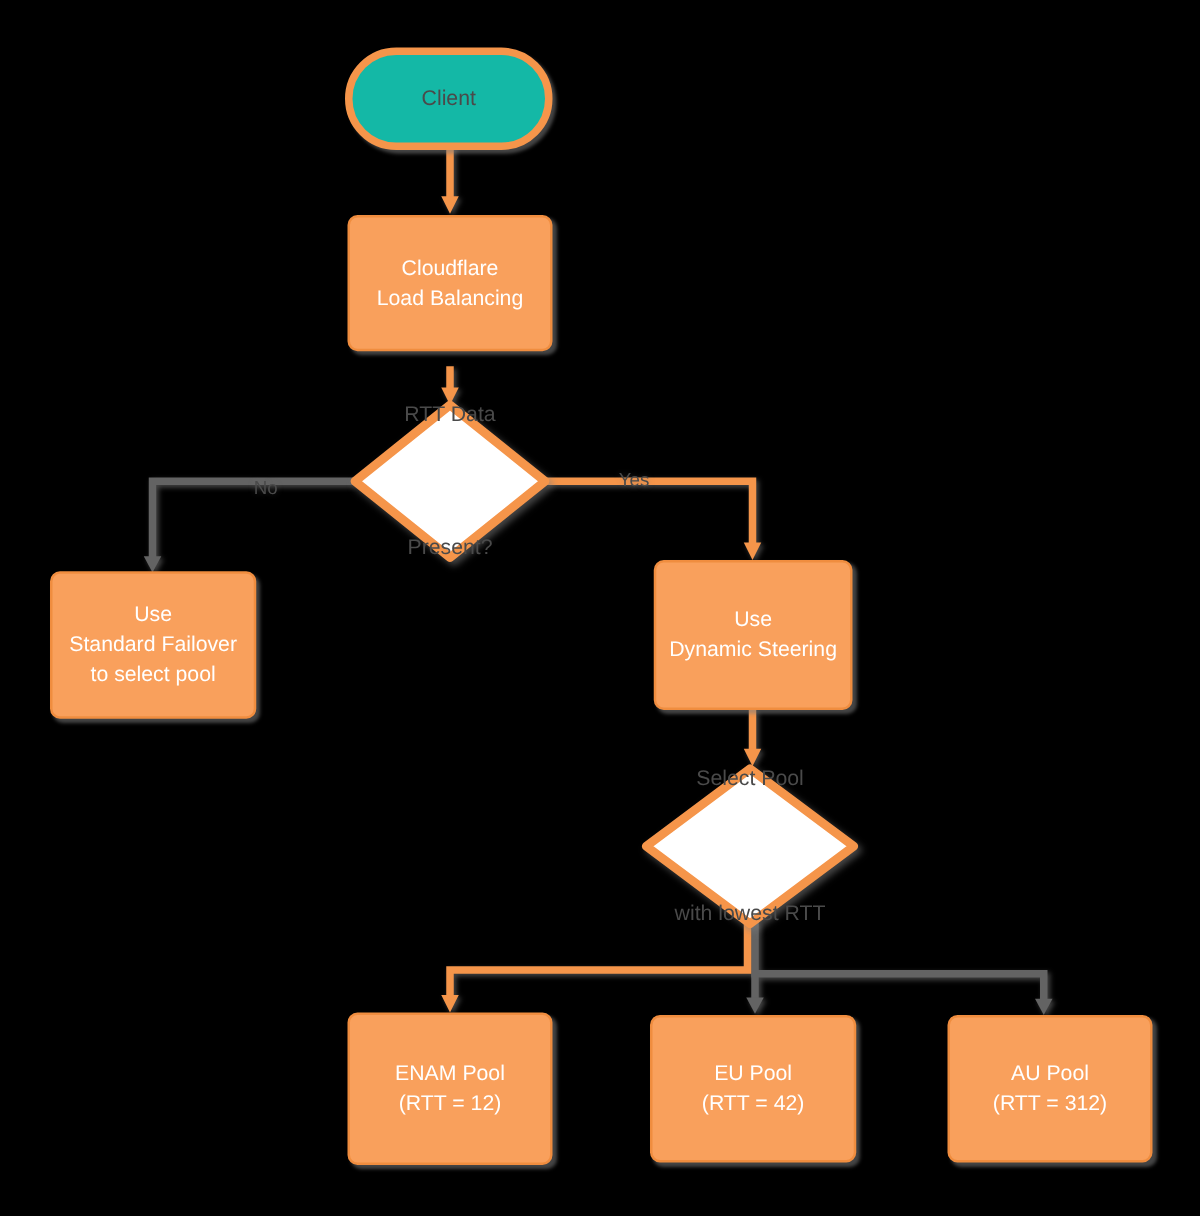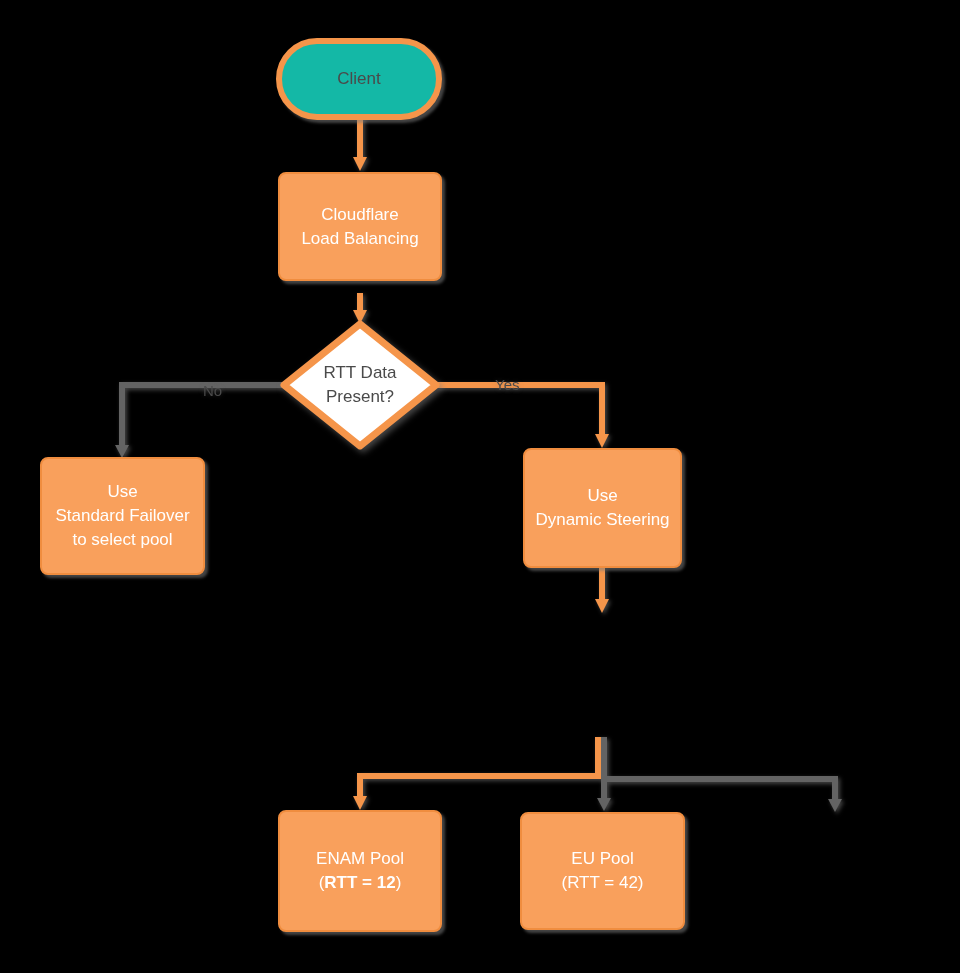--- a/index.html
+++ b/index.html
@@ -19,26 +19,26 @@
   .node{position:absolute;z-index:2;display:flex;flex-direction:column;align-items:center;
     justify-content:center;text-align:center;font-size:17px;line-height:24px}
   .box{background:var(--node-fill);border:2px solid var(--node-border);border-radius:8px;
     color:var(--text-light);box-shadow:3px 3px 3px rgba(125,125,125,0.55)}
   .pill{background:#14b8a6;border:6px solid var(--outline);border-radius:41px;
     color:var(--text-dark);box-shadow:3px 3px 3px rgba(125,125,125,0.55)}
   .diamond{background:transparent;z-index:2}
   .diamond svg{position:absolute;left:0;top:0;
     filter:drop-shadow(3px 3px 3px rgba(125,125,125,0.55))}
   .diamond .dtext{position:absolute;left:0;top:0;width:100%;height:100%;display:flex;
-    flex-direction:column;align-items:center;justify-content:center;color:var(--text-dark)}
+    flex-direction:column;align-items:center;justify-content:space-between;color:var(--text-dark)}
   .dshape{fill:#ffffff;stroke:var(--outline);stroke-width:7;stroke-linejoin:round}
   .line{display:block}
   .edge-label{position:absolute;z-index:3;color:var(--text-dark);font-size:15px;
     text-shadow:0 0 5px rgba(120,120,120,0.35)}
-  b{font-weight:bold}
+  b{font-weight:normal}
 </style>
 </head>
 <body>
 
 <div class="canvas">
 
   <svg class="connectors" width="960" height="973" viewBox="0 0 960 973">
 
     <path class="edge edge-gray" d="M284 385 H122 V446"></path>
     <polygon class="head-gray" points="115,445 129,445 122,458"></polygon>
@@ -85,25 +85,38 @@
     <span class="line">Use</span>
     <span class="line">Standard Failover</span>
     <span class="line">to select pool</span>
   </div>
 
   <div class="node box" style="left:523px;top:448px;width:159px;height:120px">
     <span class="line">Use</span>
     <span class="line">Dynamic Steering</span>
   </div>
 
+  <div class="node diamond" style="left:513px;top:611px;width:174px;height:132px">
+    <svg width="174" height="132" viewBox="0 0 174 132">
+      <polygon class="dshape" points="87,4 170,66 87,128 4,66"></polygon>
+    </svg>
+    <div class="dtext">
+      <span class="line">Select Pool</span>
+      <span class="line">with lowest RTT</span>
+    </div>
+  </div>
 
   <div class="node box" style="left:278px;top:810px;width:164px;height:122px">
     <span class="line">ENAM Pool</span>
     <span class="line"><span>(</span><b>RTT = 12</b><span>)</span></span>
   </div>
 
   <div class="node box" style="left:520px;top:812px;width:165px;height:118px">
     <span class="line">EU Pool</span>
     <span class="line">(RTT = 42)</span>
   </div>
 
+  <div class="node box" style="left:758px;top:812px;width:164px;height:118px">
+    <span class="line">AU Pool</span>
+    <span class="line">(RTT = 312)</span>
+  </div>
 
 </div>
 
 </body></html>

